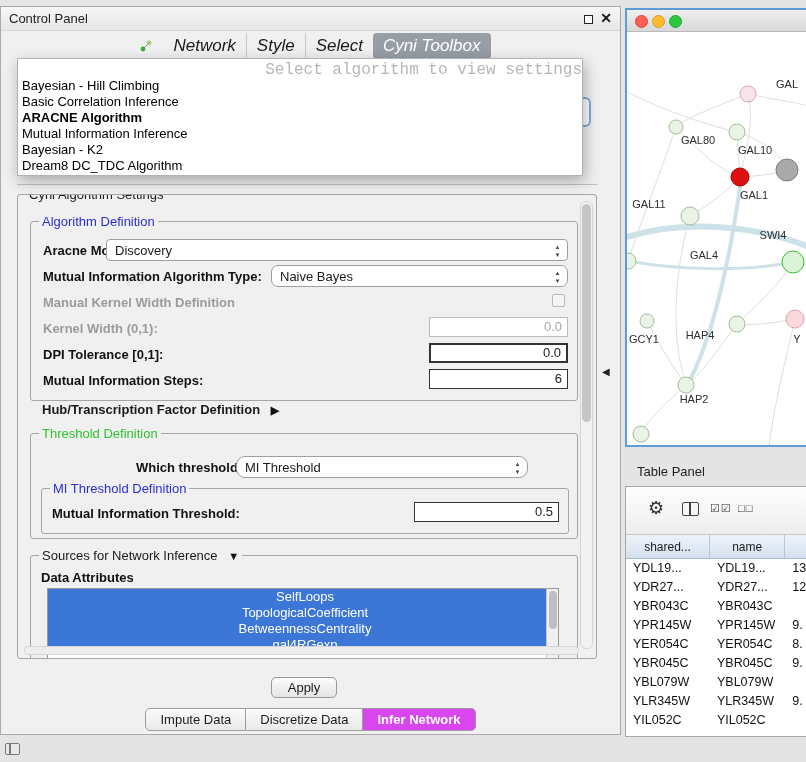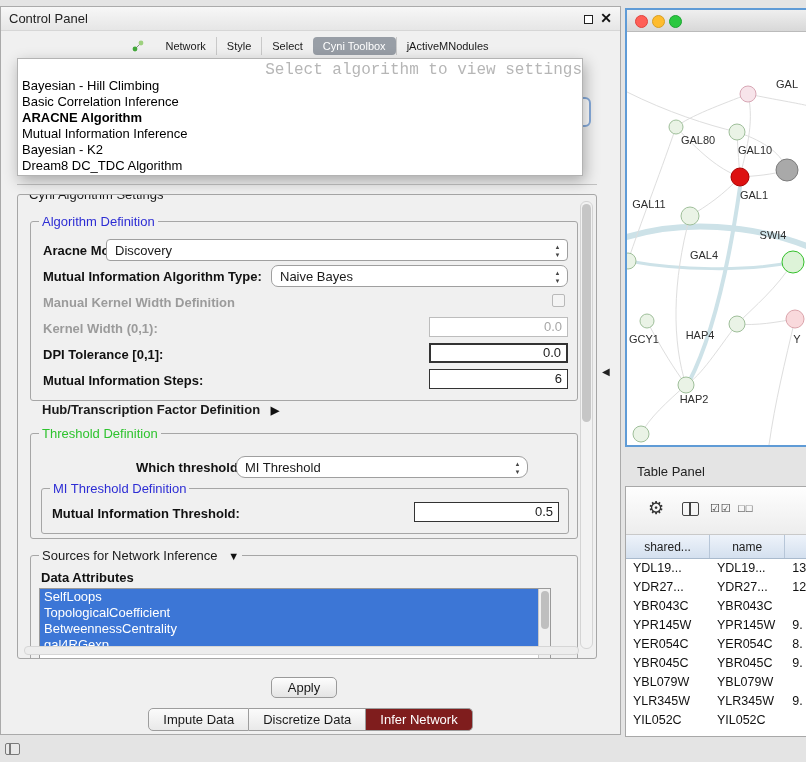--- a/index.html
+++ b/index.html
@@ -12,22 +12,22 @@
                     background:#f0f0f0; border:1px solid #aaa; }
   .titlebar { position:absolute; left:0; top:0; width:100%; height:24px;
               background:linear-gradient(#f7f7f7,#e6e6e6); border-bottom:1px solid #d6d6d6; }
   .titlebar .title { position:absolute; left:8px; top:4px; font-size:13px; color:#222; }
   .float-btn { position:absolute; right:27px; top:8px; width:9px; height:9px;
                border:1.5px solid #222; background:#fff; }
   .close-btn { position:absolute; right:8px; top:3px; font-size:14px; font-weight:bold; color:#111; }
 
   .tabbar { position:absolute; left:0; top:27px; width:100%; height:24px;
             display:flex; justify-content:center; align-items:center; }
-  .tab { display:flex; align-items:center; gap:21px; padding:3px 10px; font-size:11px;
-         color:#1a1a1a; border-left:1px solid #c9c9c9; white-space:nowrap; }
+  .tab { display:flex; align-items:center; gap:21px; padding:3px 10px; font-size:17px;
+         color:#1a1a1a; border-left:1px solid #c9c9c9; white-space:nowrap;font-style:italic; }
   .tab:first-child { border-left:none; }
   .tab.active { background:#989ea6; color:#fff; border-radius:4px; border-left:none; }
 
   
   #algo-popup { position:absolute; left:16px; top:51px; width:566px; height:118px;
                 background:#fff; border:1px solid #b3b3b3; z-index:30; padding-top:3px;
                 box-shadow:2px 5px 14px rgba(0,0,0,.30); }
   .popup-placeholder { text-align:right; color:#b6b6b6; font-size:16px; height:16px; line-height:16px;font-family:Liberation Mono, monospace; }
   .popup-item { font-size:13px; height:16px; line-height:16px; padding-left:4px; color:#000; }
   .popup-item.selected { font-weight:bold; }
@@ -64,40 +64,40 @@
   .field { position:absolute; height:20px; background:#fff; border:1px solid #333;
            font-size:13px; text-align:right; padding:0 5px; line-height:18px; }
   .field.strong { border-width:2px; line-height:16px; }
   .field.dis { border:1px solid #bdbdbd; color:#a7a7a7; }
   .checkbox { position:absolute; width:13px; height:13px; border:1px solid #b9b9b9;
               background:#f4f4f4; border-radius:2px; }
   .tri { font-size:11px; color:#111; margin-left:7px; }
 
   #hub-row { position:absolute; left:24px; top:207px; font-size:13px; font-weight:bold;text-align:center; }
 
-  #attr-list { position:absolute; left:8px; top:32px; width:512px; height:72px;
-               background:#fff; border:1px solid #9a9a9a; overflow:hidden; }
+  #attr-list { position:absolute; left:16px; top:32px; width:512px; height:72px;
+               background:#fff; border:1px solid #9a9a9a; overflow:hidden;text-align:center; }
   .attr-item { height:16px; line-height:16px; font-size:13px; color:#fff;
                background:#3c76d6; padding-left:4px; }
   #attr-scrollbar { position:absolute; right:0; top:0; bottom:0; width:12px;
                     background:#f0f0f0; border-left:1px solid #c9c9c9; }
   #attr-scrollbar .thumb { position:absolute; left:1.5px; top:2px; width:8px; height:38px;
                            background:#bfbfbf; border-radius:4px; }
 
   #apply-btn { position:absolute; left:270px; top:670px; width:66px; height:21px;
                border:1px solid #9a9a9a; border-radius:5px;
                background:linear-gradient(#fdfdfd,#e4e4e4); font-size:13px;
                text-align:center; line-height:19px; }
 
   #bottom-tabs { position:absolute; left:0; top:701px; width:100%; display:flex; justify-content:center; }
   .seg { font-size:13px; padding:3px 14px; border:1px solid #9d9d9d; border-left:none;
          background:linear-gradient(#fbfbfb,#e9e9e9); white-space:nowrap; }
   .seg:first-child { border-left:1px solid #9d9d9d; border-radius:5px 0 0 5px; }
   .seg:last-child { border-radius:0 5px 5px 0; }
-  .seg.active { background:#7f1d1d; color:#fff; }
+  .seg.active { background:#d946ef; color:#fff;font-weight:bold; }
 
   #splitter-arrow { position:absolute; left:602px; top:366px; font-size:10px; color:#222; }
   #corner-panel-icon { position:absolute; left:5px; top:743px; width:15px; height:12px;
                        border:1.5px solid #7a7a7a; border-radius:2px; background:#e9e9e9; }
   #corner-panel-icon::after { content:""; position:absolute; left:3px; top:0; bottom:0;
                               width:1.5px; background:#7a7a7a; }
 
   
   #net-window { position:absolute; left:625px; top:8px; width:200px; height:439px;
                 border:2px solid #5f9bd6; background:#fff; }
@@ -156,23 +156,20 @@
       <span>Network</span>
     </div>
     <div class="tab">
       <span>Style</span>
     </div>
     <div class="tab">
       <span>Select</span>
     </div>
     <div class="tab active">
       <span>Cyni Toolbox</span>
-    </div>
-    <div class="tab">
-      <span>jActiveMNodules</span>
     </div>
   </div>
 
   <div id="combo-remnant"></div>
   <div id="hidden-group-line"></div>
 
   <div id="algo-popup">
     <div class="popup-placeholder">Select algorithm to view settings</div>
     <div>
         <div class="popup-item">Bayesian - Hill Climbing</div>

